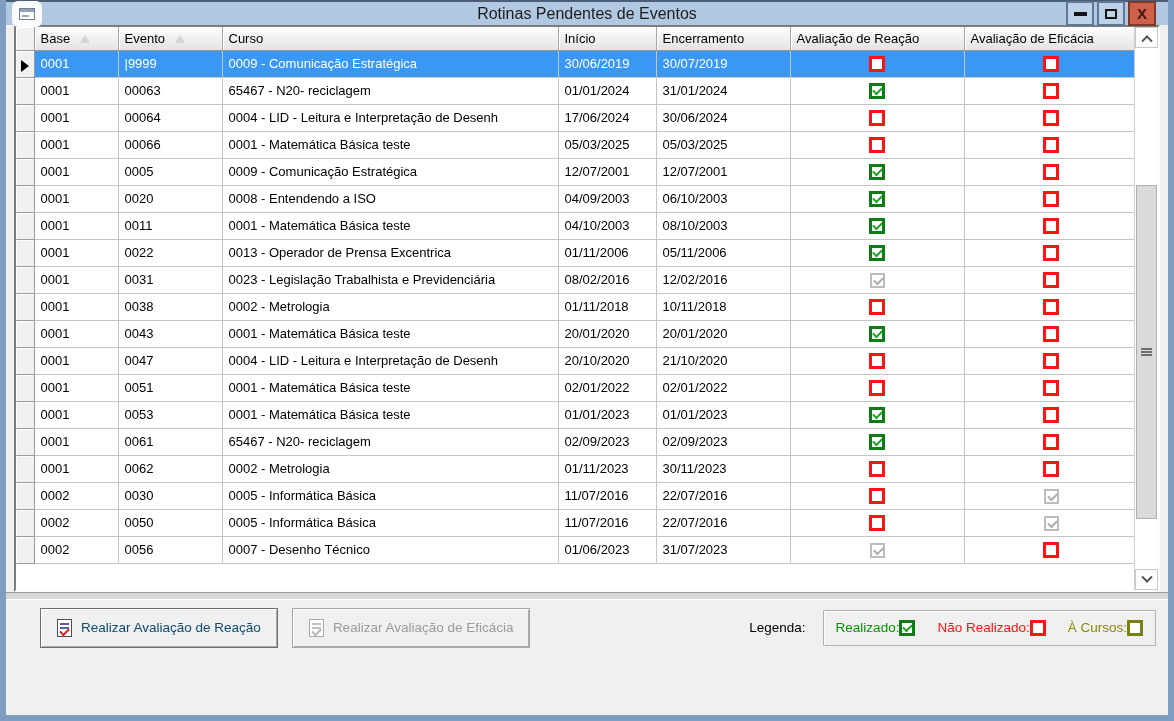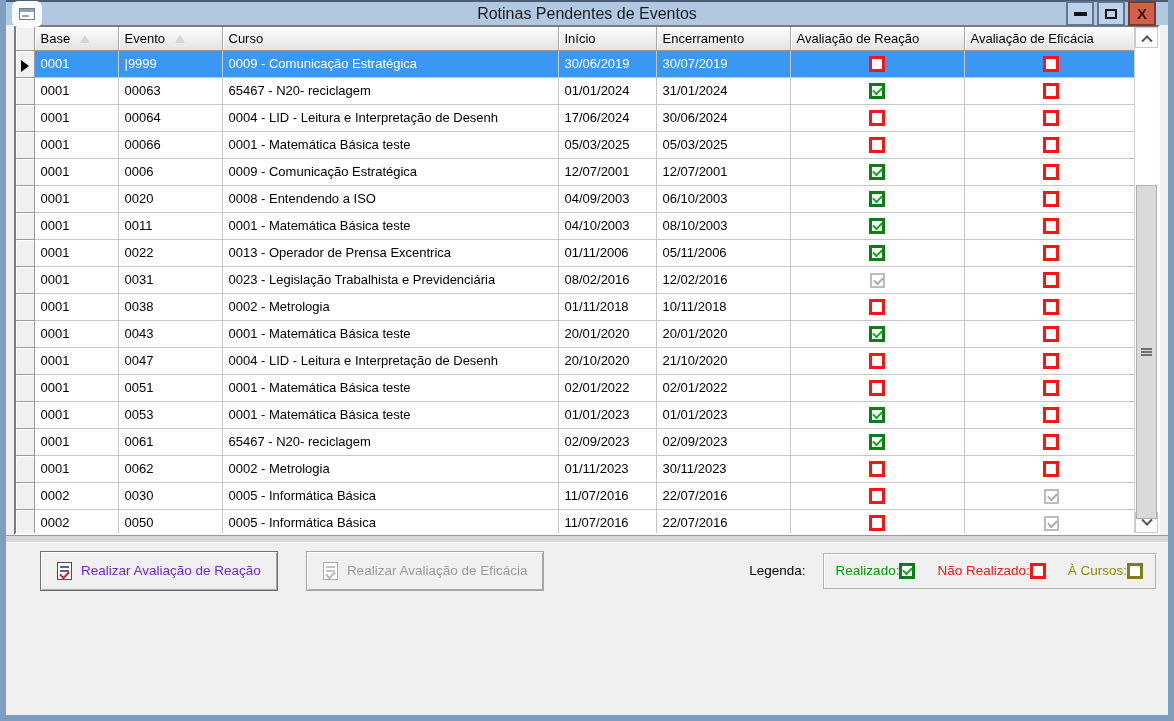--- a/index.html
+++ b/index.html
@@ -32,21 +32,21 @@
   .tab.active { height: 38px; background: #f4f4f4; border-color: #7a7a7a; z-index: 1; }
   .annot-rect { position: absolute; left: 2px; top: 3px; width: 630px; height: 44px;
                 border: 6px solid #de161d; pointer-events: none; z-index: 3; }
   .annot-arrow { position: absolute; top: 0; left: 638px; height: 52px; pointer-events: none; z-index: 3; }
   .annot-arrow .tri { position: absolute; left: 0; top: 5px; width: 0; height: 0;
                       border-top: 19px solid transparent; border-bottom: 19px solid transparent;
                       border-right: 52px solid #de161d; }
   .annot-arrow .shaft { position: absolute; left: 50px; top: 18px; width: 474px; height: 12px; background: #de161d; }
 
   
-  .gridwrap { height: 510px; margin: 0 8px; background: #c2410c;
+  .gridwrap { height: 567px; margin: 0 8px; background: #c2410c;
               border: 2px solid; border-color: #7c7c7c #fdfdfd #fdfdfd #7c7c7c;
               display: flex; overflow: hidden; }
   .tablearea { flex: 1; background: #fff; overflow: hidden; }
   table { border-collapse: collapse; table-layout: fixed; width: 1122px; font-size: 13px; }
   th { height: 23px; font-weight: normal; text-align: left; padding: 0 4px 0 6px;
        background: linear-gradient(#fdfdfd, #e3e3e3); border-right: 1px solid #a6a6a6;
        border-bottom: 1px solid #979797; box-shadow: inset 1px 1px 0 #fff;
        white-space: nowrap; overflow: hidden; }
   td { height: 27px; padding: 0 4px 0 6px; border-right: 1px solid #c6c6c6; border-bottom: 1px solid #c6c6c6;
        white-space: nowrap; overflow: hidden; color: #000; }
@@ -88,22 +88,22 @@
            background: #dadada; border: 1px solid #aeaeae; display: flex; align-items: center; justify-content: center; }
   .grip { width: 11px; height: 8px;
           background: repeating-linear-gradient(#6e6e6e 0 2px, transparent 2px 3px); }
 
   
   .divider { height: 8px; background: #d8d8d8; border-top: 1px solid #9a9a9a; border-bottom: 1px solid #ffffff; }
   .footer { height: 55px; background: #f0f0f0; display: flex; align-items: center; padding: 0 12px 0 34px; }
   .abtn { height: 40px; background: #f0f0f0; border: 1px solid #6e6e6e;
           box-shadow: inset 1px 1px 0 #fff, inset -1px -1px 0 #a9a9a9;
           display: flex; align-items: center; gap: 9px; padding: 0 16px;
-          font-size: 13.5px; color: #6d28d9; font-family: inherit; cursor: default; }
-  .abtn + .abtn { margin-left: 28px; }
+          font-size: 13.5px; color: #0c4a6e; font-family: inherit; cursor: default; }
+  .abtn + .abtn { margin-left: 14px; }
   .abtn.disabled { color: #9b9b9b; border-color: #a5a5a5; }
   .doc-icon { width: 15px; height: 18px; background: #fff; border: 1px solid #4a4a66; position: relative; }
   .doc-icon::before { content:""; position: absolute; left: 2px; top: 3px; width: 9px; height: 2px;
           background: #5560a8; box-shadow: 0 4px 0 #5560a8; }
   .doc-icon::after { content:""; position: absolute; left: 2px; top: 8px; width: 7px; height: 4px;
           border-left: 2px solid #d21f1f; border-bottom: 2px solid #d21f1f; transform: rotate(-45deg); }
   .doc-icon.dim { border-color: #a9a9a9; }
   .doc-icon.dim::before { background: #c3c3c3; box-shadow: 0 4px 0 #c3c3c3; }
   .doc-icon.dim::after { border-color: #b5b5b5; }
   .legend-group { margin-left: auto; display: flex; align-items: center; }
@@ -197,21 +197,21 @@
     <td>00066</td>
     <td>0001 - Matemática Básica teste</td>
     <td>05/03/2025</td>
     <td>05/03/2025</td>
     <td class="cbcell"><span class="cb unchecked"></span></td>
     <td class="cbcell"><span class="cb unchecked"></span></td>
   </tr>
             <tr>
     <td class="ind"></td>
     <td>0001</td>
-    <td>0006</td>
+    <td>0005</td>
     <td>0009 - Comunicação Estratégica</td>
     <td>12/07/2001</td>
     <td>12/07/2001</td>
     <td class="cbcell"><span class="cb checked"></span></td>
     <td class="cbcell"><span class="cb unchecked"></span></td>
   </tr>
             <tr>
     <td class="ind"></td>
     <td>0001</td>
     <td>0020</td>

